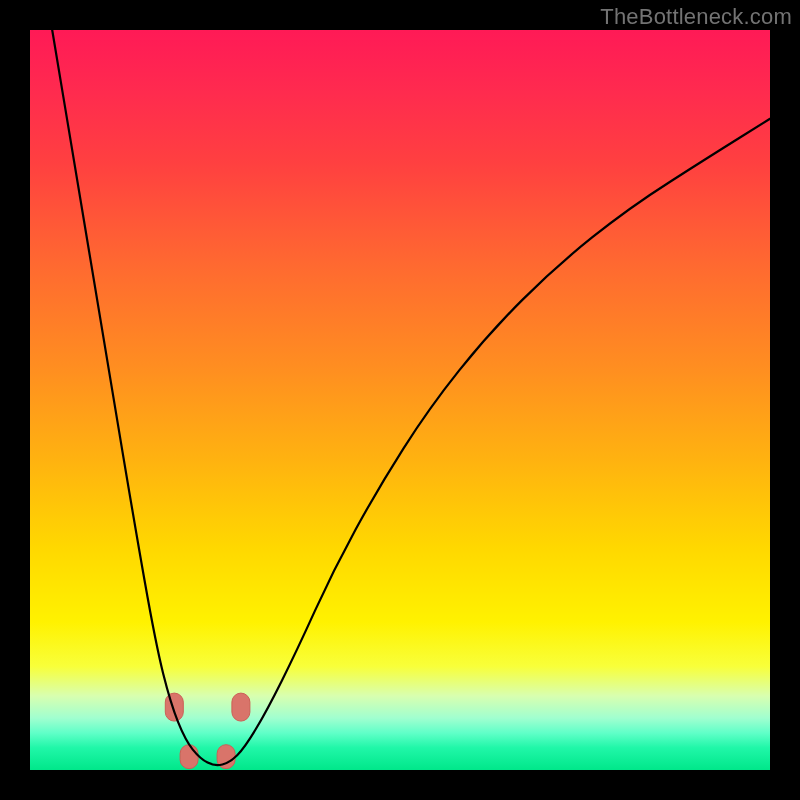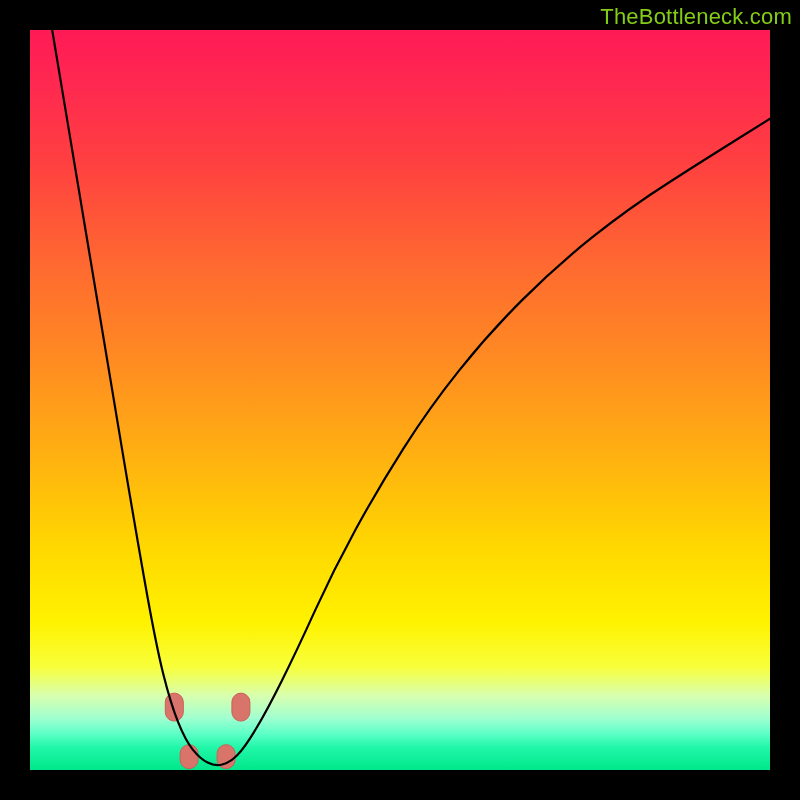--- a/index.html
+++ b/index.html
@@ -37,21 +37,21 @@
       #a0ffd0 93%,
       #60ffc8 95%,
       #20f7a8 97%,
       #00e78a 100%
     );
   }
   .watermark {
     position: absolute;
     top: 4px;
     right: 8px;
-    color: #84cc16;
+    color: #737373;
     font-size: 22px;
     font-weight: 400;
     letter-spacing: 0.2px;
     z-index: 5;
   }
   svg.curve {
     position: absolute;
     left: 0;
     top: 0;
     width: 740px;

